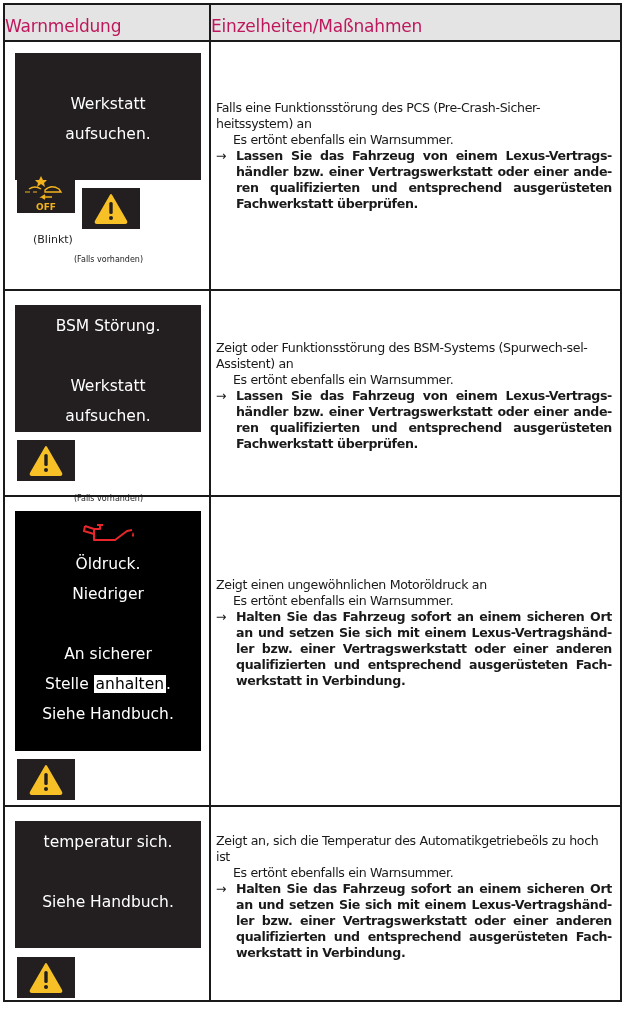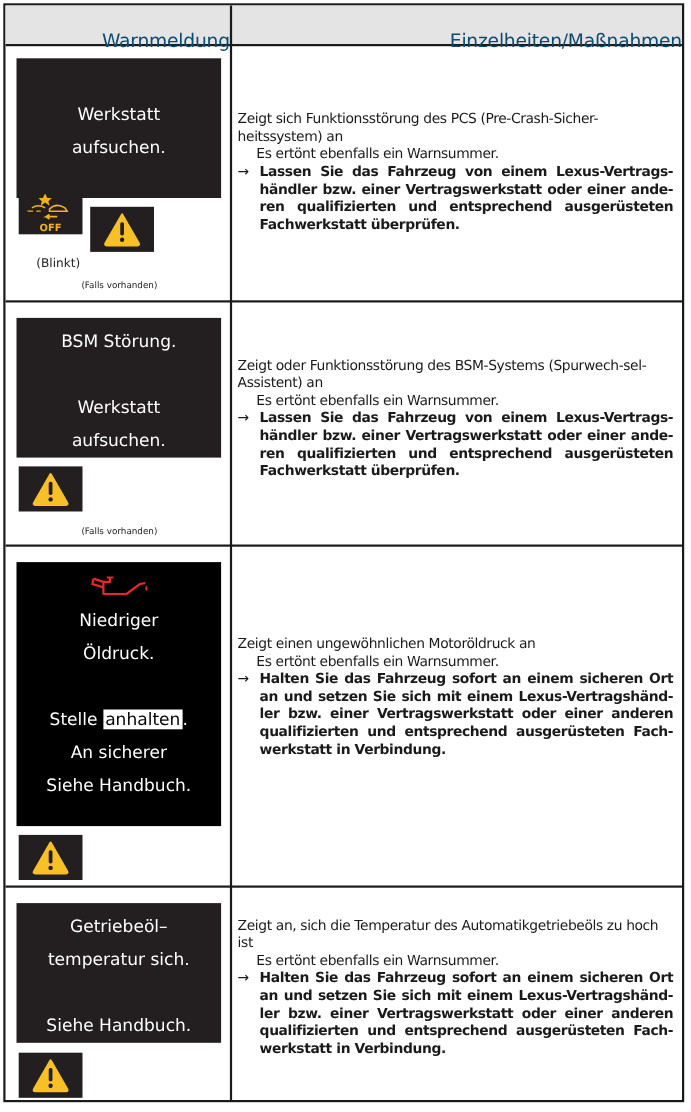--- a/index.html
+++ b/index.html
@@ -2,22 +2,22 @@
 <html><head>
 <meta charset="utf-8">
 <style>
   html, body { margin:0; padding:0; background:#ffffff; }
   body { width:628px; height:1011px; position:relative; overflow:hidden;
          font-family:"Liberation Sans", "DejaVu Sans", sans-serif; color:#1a1a1a; }
   .tbl { position:absolute; left:3px; top:3px; width:619px; height:999px;
          border:2px solid #1a1a1a; box-sizing:border-box; }
   .hdr { position:absolute; left:0; top:0; width:100%; height:37px; background:#e4e4e4;
          border-bottom:2px solid #1a1a1a; box-sizing:border-box; }
-  .hdr .c1, .hdr .c2 { position:absolute; top:16px; height:35px; line-height:35px; text-align:right;
-         font-size:17px; color:#0c4a6e; font-family:"DejaVu Sans", sans-serif; font-weight:normal; letter-spacing:-0.2px; }
+  .hdr .c1, .hdr .c2 { position:absolute; top:4px; height:35px; line-height:35px; text-align:left;
+         font-size:17px; color:#be185d; font-family:"DejaVu Sans", sans-serif; font-weight:normal; letter-spacing:-0.2px; }
   .hdr .c1 { left:0; width:204px; }
   .hdr .c2 { left:206px; right:0; }
   .vline { position:absolute; left:204px; top:0; bottom:0; width:2px; background:#1a1a1a; }
   .row { position:absolute; left:0; width:100%; box-sizing:border-box; }
   .row.sep { border-top:2px solid #1a1a1a; }
   .left { position:absolute; left:0; top:0; width:204px; height:100%; }
   .right { position:absolute; left:206px; right:0; top:0; height:100%; display:flex; align-items:center; }
   .screen { position:absolute; left:10px; width:186px; background:#231f20; color:#fff;
             text-align:center; font-family:"DejaVu Sans", sans-serif; font-size:15.5px; }
   .screen.black { background:#000; }
@@ -63,31 +63,31 @@
           <path d="M29 7 L44 33 Q45 35 43 35 L15 35 Q13 35 14 33 Z" fill="#f6c026" stroke="#f6c026" stroke-linejoin="round" stroke-width="2"></path>
           <rect x="27.3" y="14" width="3.4" height="12" rx="1.5" fill="#231f20"></rect>
           <circle cx="29" cy="30" r="2" fill="#231f20"></circle>
         </svg>
       </div>
       <div class="caption" style="left:28px;top:193px;font-size:11px;">(Blinkt)</div>
       <div class="caption" style="left:69px;top:215px;">(Falls vorhanden)</div>
     </div>
     <div class="right">
       <div class="desc" style="margin-top:-2px;">
-        <span class="intro">Zeigt sich Funktionsstörung des PCS (Pre-Crash-Sicher-heitssystem) an</span>
+        <span class="intro">Falls eine Funktionsstörung des PCS (Pre-Crash-Sicher-heitssystem) an</span>
         <span class="note">Es ertönt ebenfalls ein Warnsummer.</span>
         <div class="action">
           <span class="arr">→</span>
           <span class="txt">Lassen Sie das Fahrzeug von einem Lexus-Vertrags-händler bzw. einer Vertragswerkstatt oder einer ande-ren qualifizierten und entsprechend ausgerüsteten Fachwerkstatt überprüfen.</span>
         </div>
       </div>
     </div>
   </div>
 
-  <div class="row sep" style="top:268px;height:222px;">
+  <div class="row sep" style="top:284px;height:222px;">
     <div class="left">
       <div class="screen" style="top:14px;height:127px;padding-top:6px;box-sizing:border-box;">
         <span class="ln">BSM Störung.</span>
         <span class="ln">&nbsp;</span>
         <span class="ln">Werkstatt</span>
         <span class="ln">aufsuchen.</span>
       </div>
       <div class="iconbox" style="left:12px;top:149px;">
         <svg width="58" height="41" viewBox="0 0 58 41">
           <path d="M29 7 L44 33 Q45 35 43 35 L15 35 Q13 35 14 33 Z" fill="#f6c026" stroke="#f6c026" stroke-linejoin="round" stroke-width="2"></path>
@@ -112,25 +112,25 @@
   <div class="row sep" style="top:490px;height:310px;">
     <div class="left">
       <div class="screen black" style="top:14px;height:240px;padding-top:8px;box-sizing:border-box;">
         <div style="height:30px;">
           <svg width="60" height="24" viewBox="0 0 60 24">
             <path d="M7 7 l9 3 h6 v-4 M19 6 h6 M22 6 v4 M16 10 v11 h21 l12 -9 l5 -1" stroke="#e8262b" stroke-width="2" fill="none" stroke-linejoin="round"></path>
             <path d="M7 7 l-1 5 l10 3" stroke="#e8262b" stroke-width="2" fill="none"></path>
             <path d="M55 13 q-2 4 0 5 q2 -1 0 -5z" fill="#e8262b"></path>
           </svg>
         </div>
+        <span class="ln">Öldruck.</span>
         <span class="ln">Niedriger</span>
-        <span class="ln">Öldruck.</span>
         <span class="ln">&nbsp;</span>
+        <span class="ln">An sicherer</span>
         <span class="ln"><span>Stelle</span> <span class="hl">anhalten</span><span>.</span></span>
-        <span class="ln">An sicherer</span>
         <span class="ln">Siehe Handbuch.</span>
       </div>
       <div class="iconbox" style="left:12px;top:262px;">
         <svg width="58" height="41" viewBox="0 0 58 41">
           <path d="M29 7 L44 33 Q45 35 43 35 L15 35 Q13 35 14 33 Z" fill="#f6c026" stroke="#f6c026" stroke-linejoin="round" stroke-width="2"></path>
           <rect x="27.3" y="14" width="3.4" height="12" rx="1.5" fill="#231f20"></rect>
           <circle cx="29" cy="30" r="2" fill="#231f20"></circle>
         </svg>
       </div>
     </div>
@@ -142,21 +142,20 @@
           <span class="arr">→</span>
           <span class="txt">Halten Sie das Fahrzeug sofort an einem sicheren Ort an und setzen Sie sich mit einem Lexus-Vertragshänd-ler bzw. einer Vertragswerkstatt oder einer anderen qualifizierten und entsprechend ausgerüsteten Fach-werkstatt in Verbindung.</span>
         </div>
       </div>
     </div>
   </div>
 
   <div class="row sep" style="top:800px;height:199px;">
     <div class="left">
       <div class="screen" style="top:14px;height:127px;padding-top:6px;box-sizing:border-box;">
-        <span class="ln">Getriebeöl–</span>
         <span class="ln">temperatur sich.</span>
         <span class="ln">&nbsp;</span>
         <span class="ln">Siehe Handbuch.</span>
       </div>
       <div class="iconbox" style="left:12px;top:150px;">
         <svg width="58" height="41" viewBox="0 0 58 41">
           <path d="M29 7 L44 33 Q45 35 43 35 L15 35 Q13 35 14 33 Z" fill="#f6c026" stroke="#f6c026" stroke-linejoin="round" stroke-width="2"></path>
           <rect x="27.3" y="14" width="3.4" height="12" rx="1.5" fill="#231f20"></rect>
           <circle cx="29" cy="30" r="2" fill="#231f20"></circle>
         </svg>

